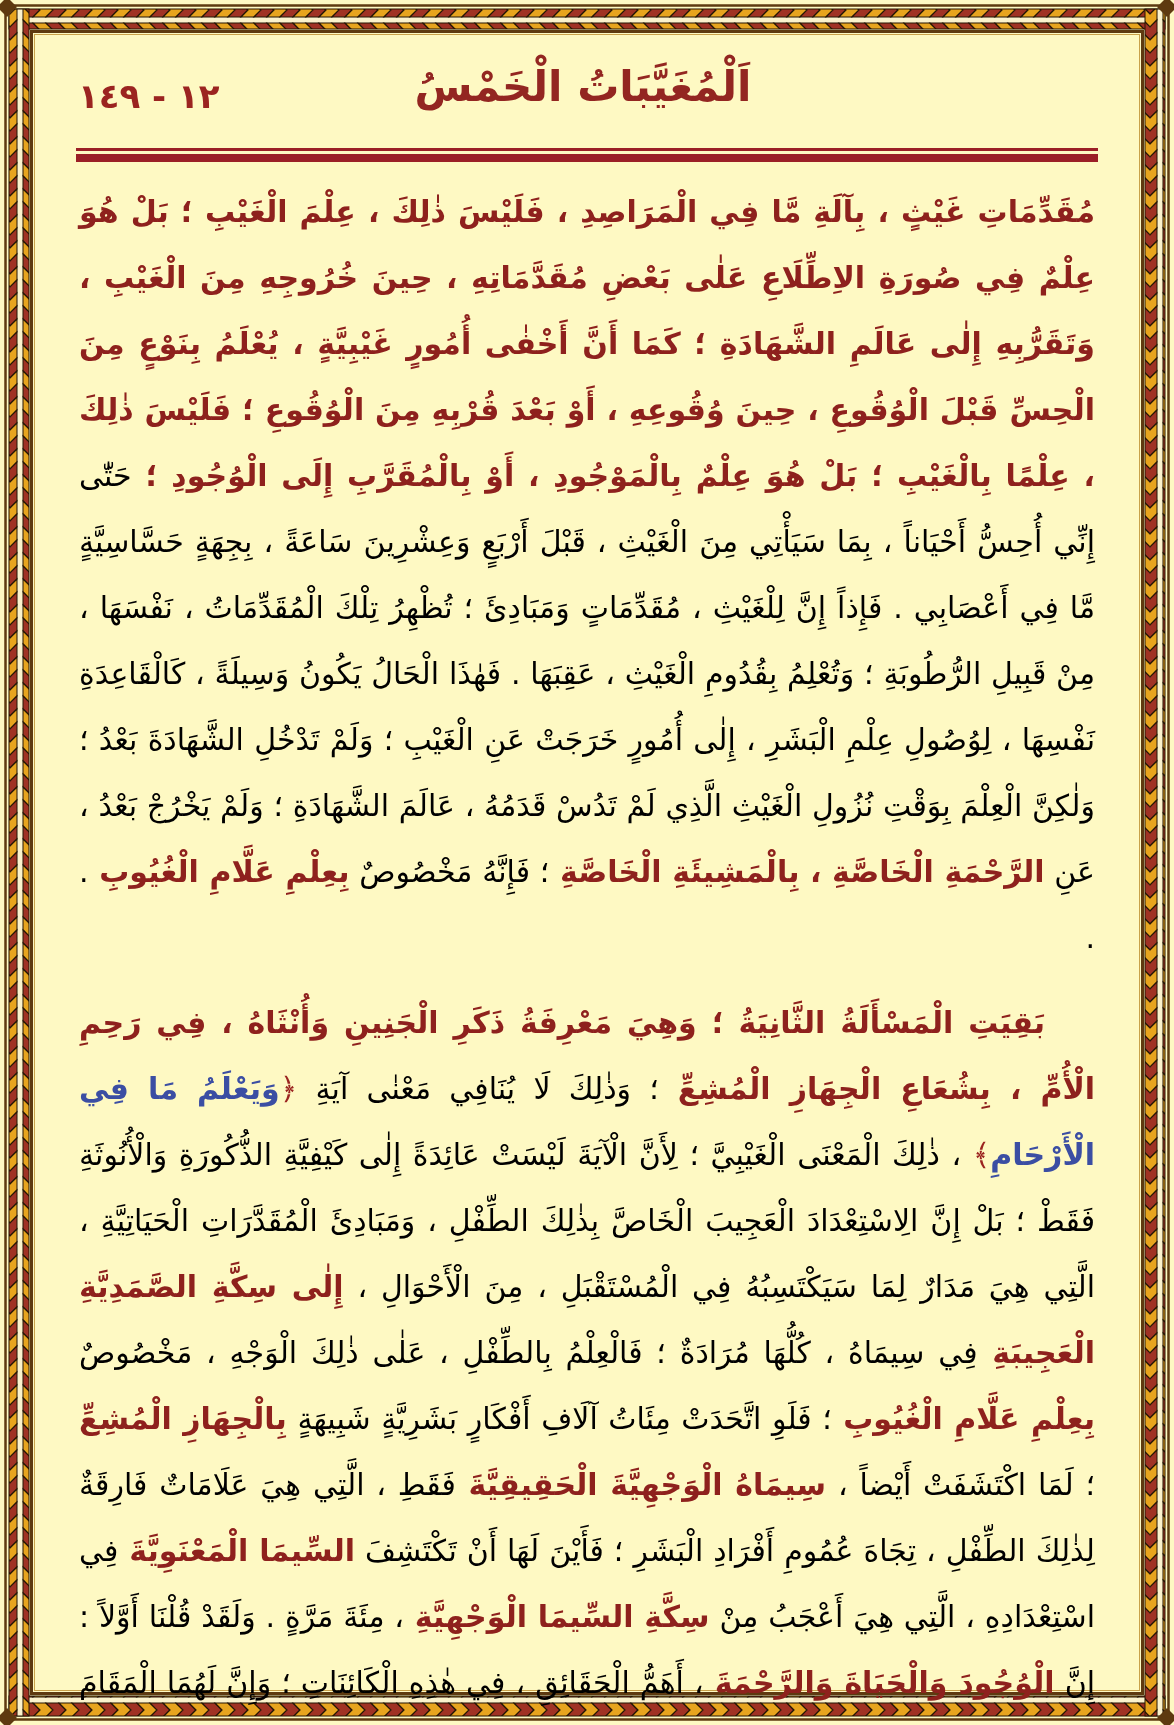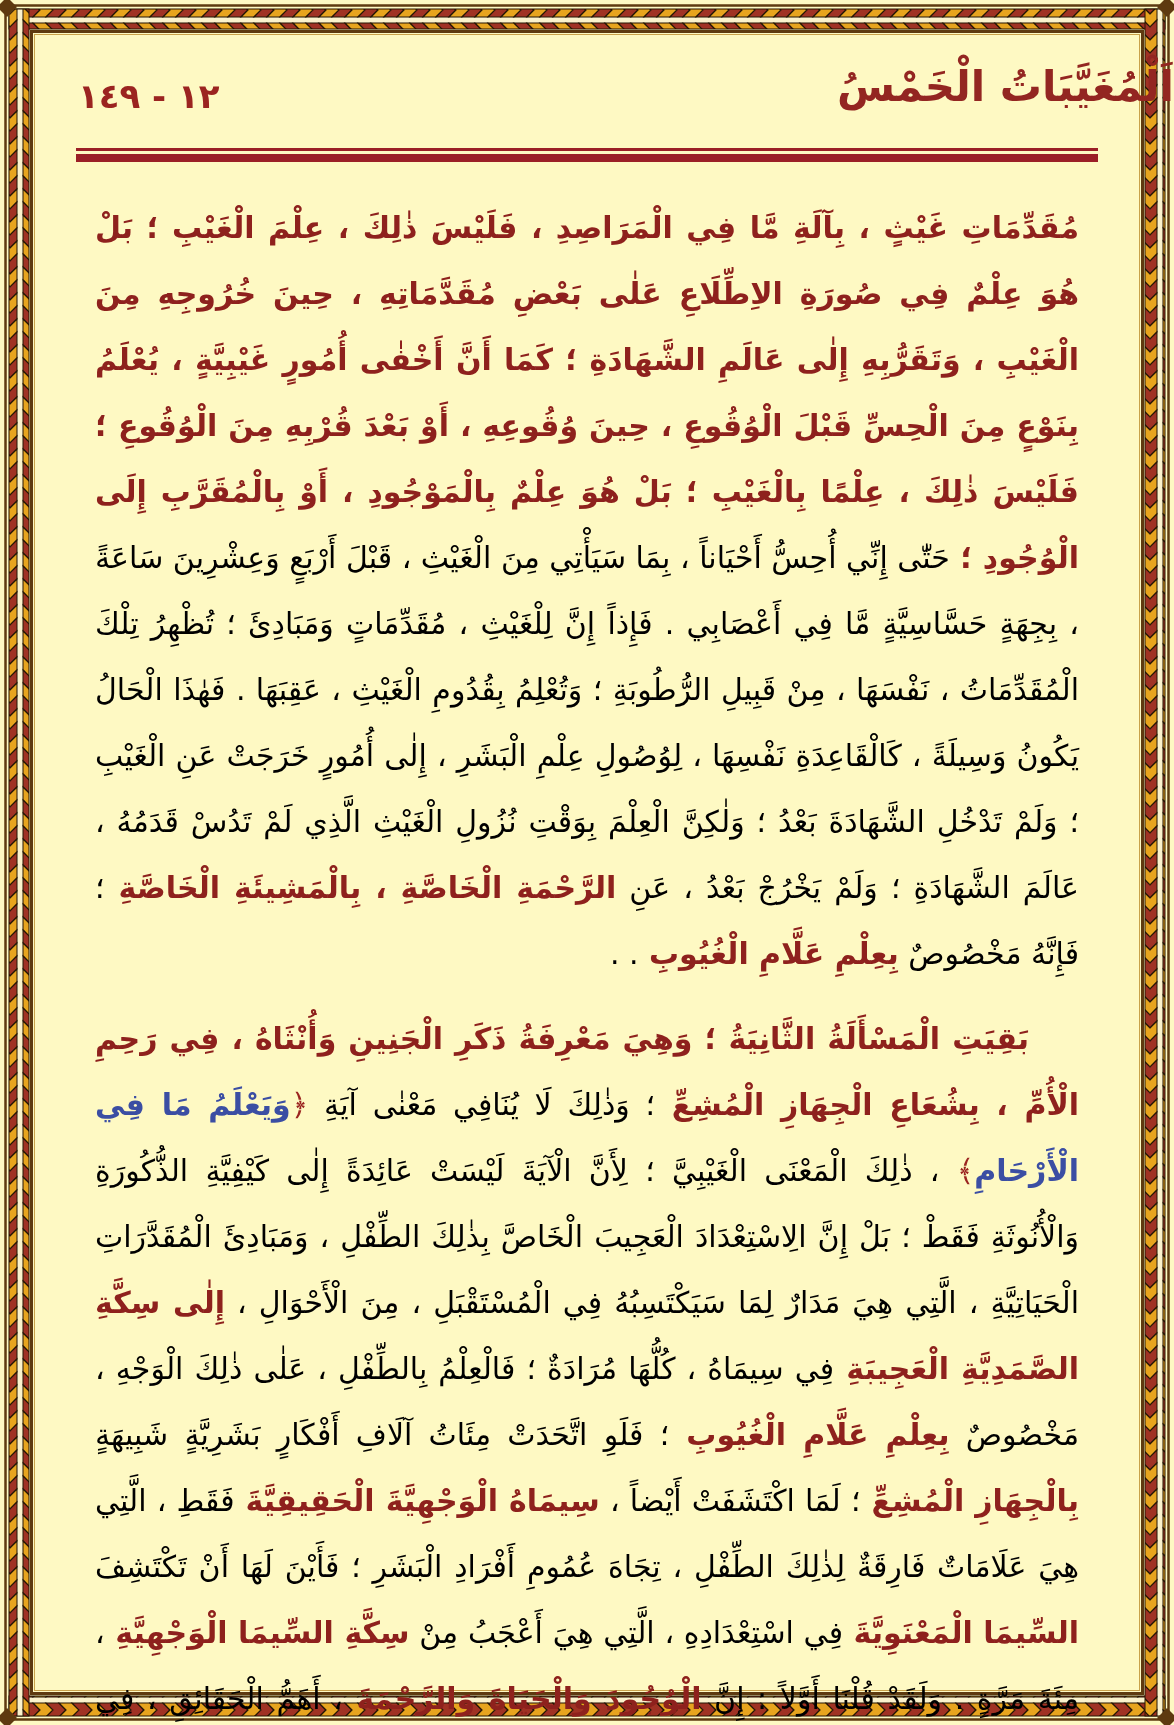--- a/index.html
+++ b/index.html
@@ -23,21 +23,22 @@
     position: absolute;
     top: 76px; left: 78px;
     direction: rtl;
     font-size: 34px;
     font-weight: bold;
     color: #9b2420;
     letter-spacing: 2px;
   }
   .page-title {
     position: absolute;
-    top: 62px; left: 0; right: 0;
+    top: 62px; left: 0; right: 8px;
+    text-align: center;
     direction: rtl;
     font-size: 42px;
     font-weight: bold;
     color: #932621;
   }
   .double-rule {
     position: absolute;
     top: 148px; left: 76px; right: 76px;
   }
   .double-rule .rule-thin  { height: 3px; background: #9b1f26; }
@@ -46,21 +47,21 @@
   .body-text {
     position: absolute;
     top: 179px; left: 79px; right: 79px;
     direction: rtl;
     text-align: justify;
     text-justify: inter-word;
     font-size: 30px;
     line-height: 66px;
     color: #000000;
   }
-  .para { margin: 16px; }
+  .para { margin: 0; }
   .para.indented { text-indent: 50px; margin-top: 19px; }
   .seg-black   { color: #000000; font-weight: normal; }
   .seg-maroon  { color: #8e211d; font-weight: bold; }
   .seg-blue    { color: #3b4ea3; font-weight: bold; }
   .seg-ornament{ color: #9b2420; font-weight: normal; }
 </style>
 </head>
 <body>
 
 <div class="page">

